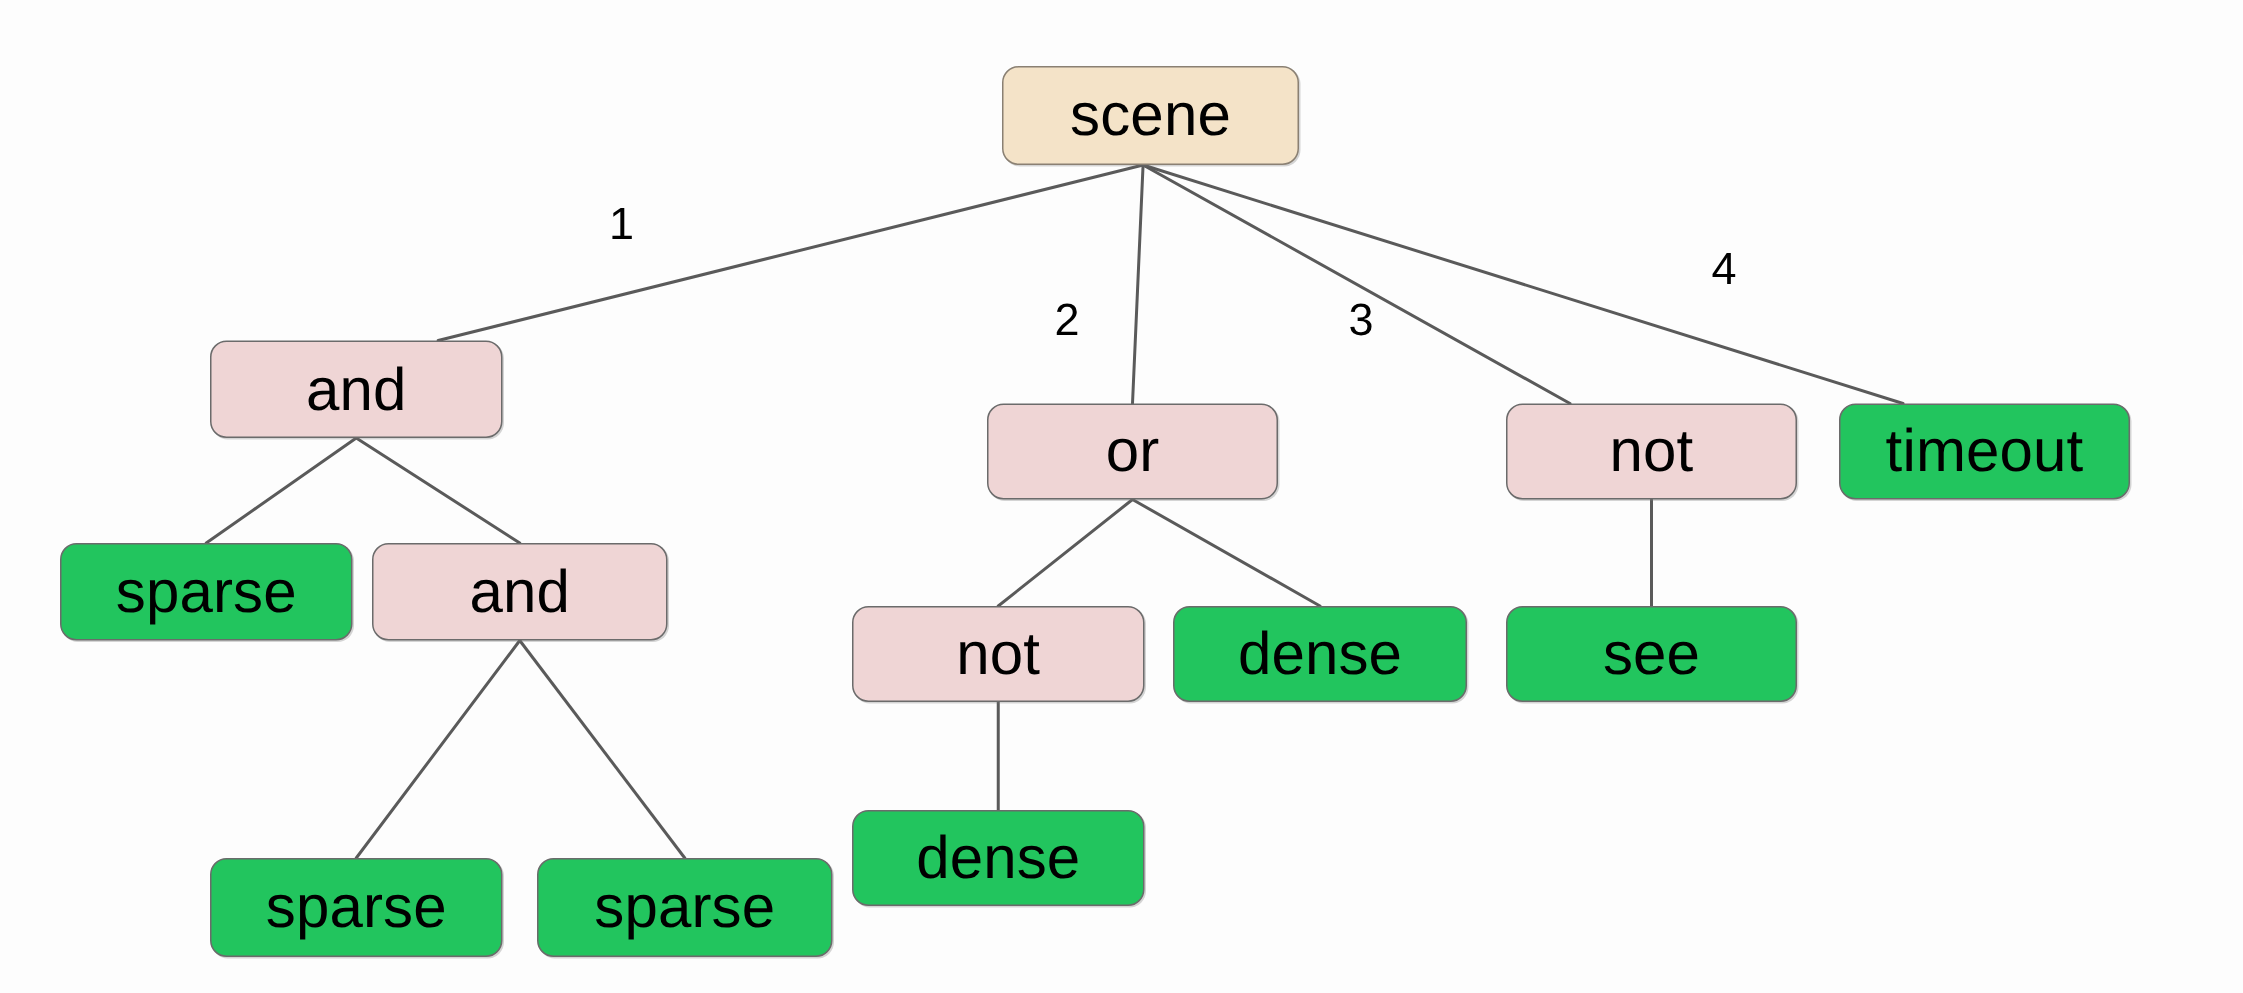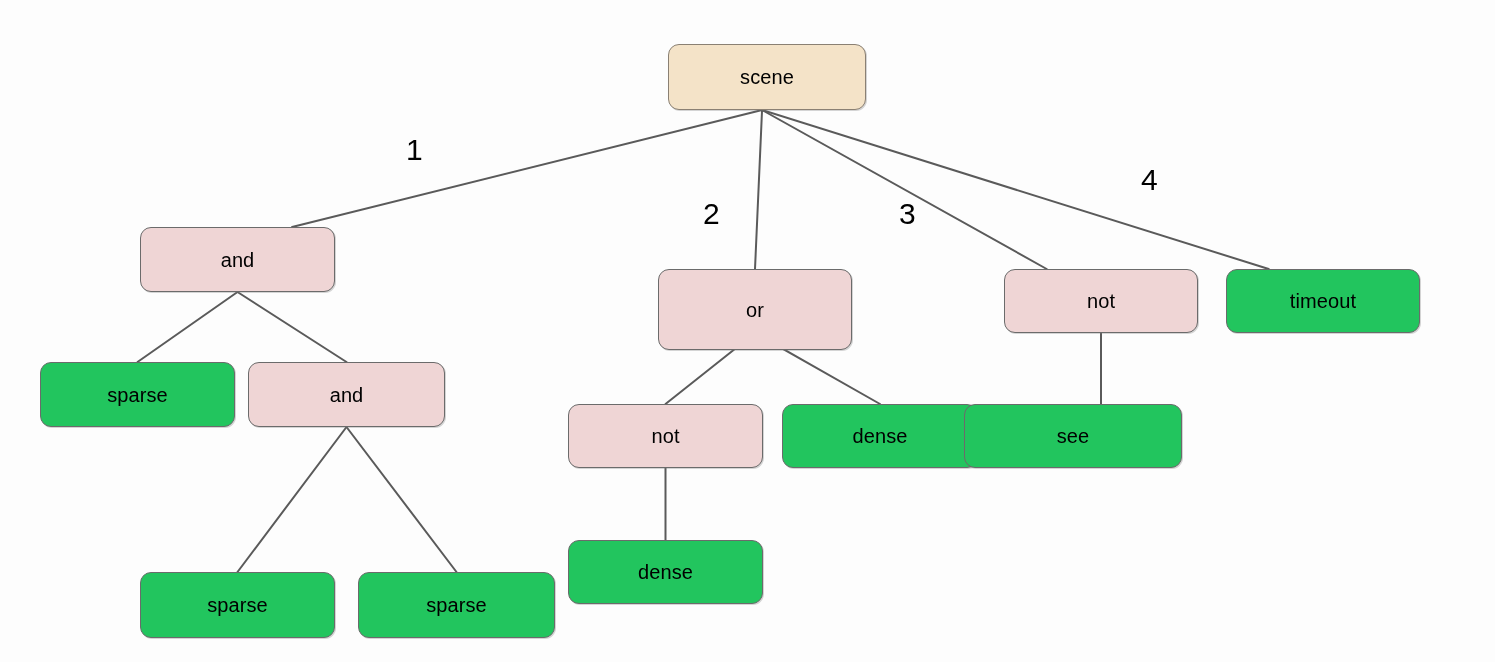--- a/index.html
+++ b/index.html
@@ -24,21 +24,21 @@
   }
   .node {
     position: absolute;
     box-sizing: border-box;
     border: 1.6px solid #6b6b6b;
     border-radius: 11px;
     display: flex;
     align-items: center;
     justify-content: center;
     color: #000000;
-    font-size: 20px;
+    font-size: 40px;
     line-height: 1;
     letter-spacing: 0.1px;
     box-shadow: 1px 1px 0 rgba(120,120,120,0.30);
     z-index: 2;
   }
   .node-root   { background: #f4e3c8; border-color: #8a8073; }
   .node-op     { background: #efd5d5; border-color: #6b6b6b; }
   .node-leaf   { background: #22c55e; border-color: #6b6b6b; }
   .edge-label {
     position: absolute;
@@ -70,42 +70,42 @@
 <div class="edge-label" style="left: 406px; top: 135px;">1</div>
     <div class="edge-label" style="left: 703px; top: 199px;">2</div>
     <div class="edge-label" style="left: 899px; top: 199px;">3</div>
     <div class="edge-label" style="left: 1141px; top: 165px;">4</div>
     <div class="node node-root" style="left: 668px; top: 44px; width: 198px; height: 66px;">
       <span>scene</span>
     </div>
     <div class="node node-op" style="left: 140px; top: 227px; width: 195px; height: 65px;">
       <span>and</span>
     </div>
-    <div class="node node-op" style="left: 658px; top: 269px; width: 194px; height: 81px;">
+    <div class="node node-op" style="left: 658px; top: 269px; width: 194px; height: 64px;">
       <span>or</span>
     </div>
     <div class="node node-op" style="left: 1004px; top: 269px; width: 194px; height: 64px;">
       <span>not</span>
     </div>
     <div class="node node-leaf" style="left: 1226px; top: 269px; width: 194px; height: 64px;">
       <span>timeout</span>
     </div>
     <div class="node node-leaf" style="left: 40px; top: 362px; width: 195px; height: 65px;">
       <span>sparse</span>
     </div>
     <div class="node node-op" style="left: 248px; top: 362px; width: 197px; height: 65px;">
       <span>and</span>
     </div>
     <div class="node node-op" style="left: 568px; top: 404px; width: 195px; height: 64px;">
       <span>not</span>
     </div>
     <div class="node node-leaf" style="left: 782px; top: 404px; width: 196px; height: 64px;">
       <span>dense</span>
     </div>
-    <div class="node node-leaf" style="left: 964px; top: 404px; width: 218px; height: 64px;">
+    <div class="node node-leaf" style="left: 1004px; top: 404px; width: 194px; height: 64px;">
       <span>see</span>
     </div>
     <div class="node node-leaf" style="left: 568px; top: 540px; width: 195px; height: 64px;">
       <span>dense</span>
     </div>
     <div class="node node-leaf" style="left: 140px; top: 572px; width: 195px; height: 66px;">
       <span>sparse</span>
     </div>
     <div class="node node-leaf" style="left: 358px; top: 572px; width: 197px; height: 66px;">
       <span>sparse</span>

